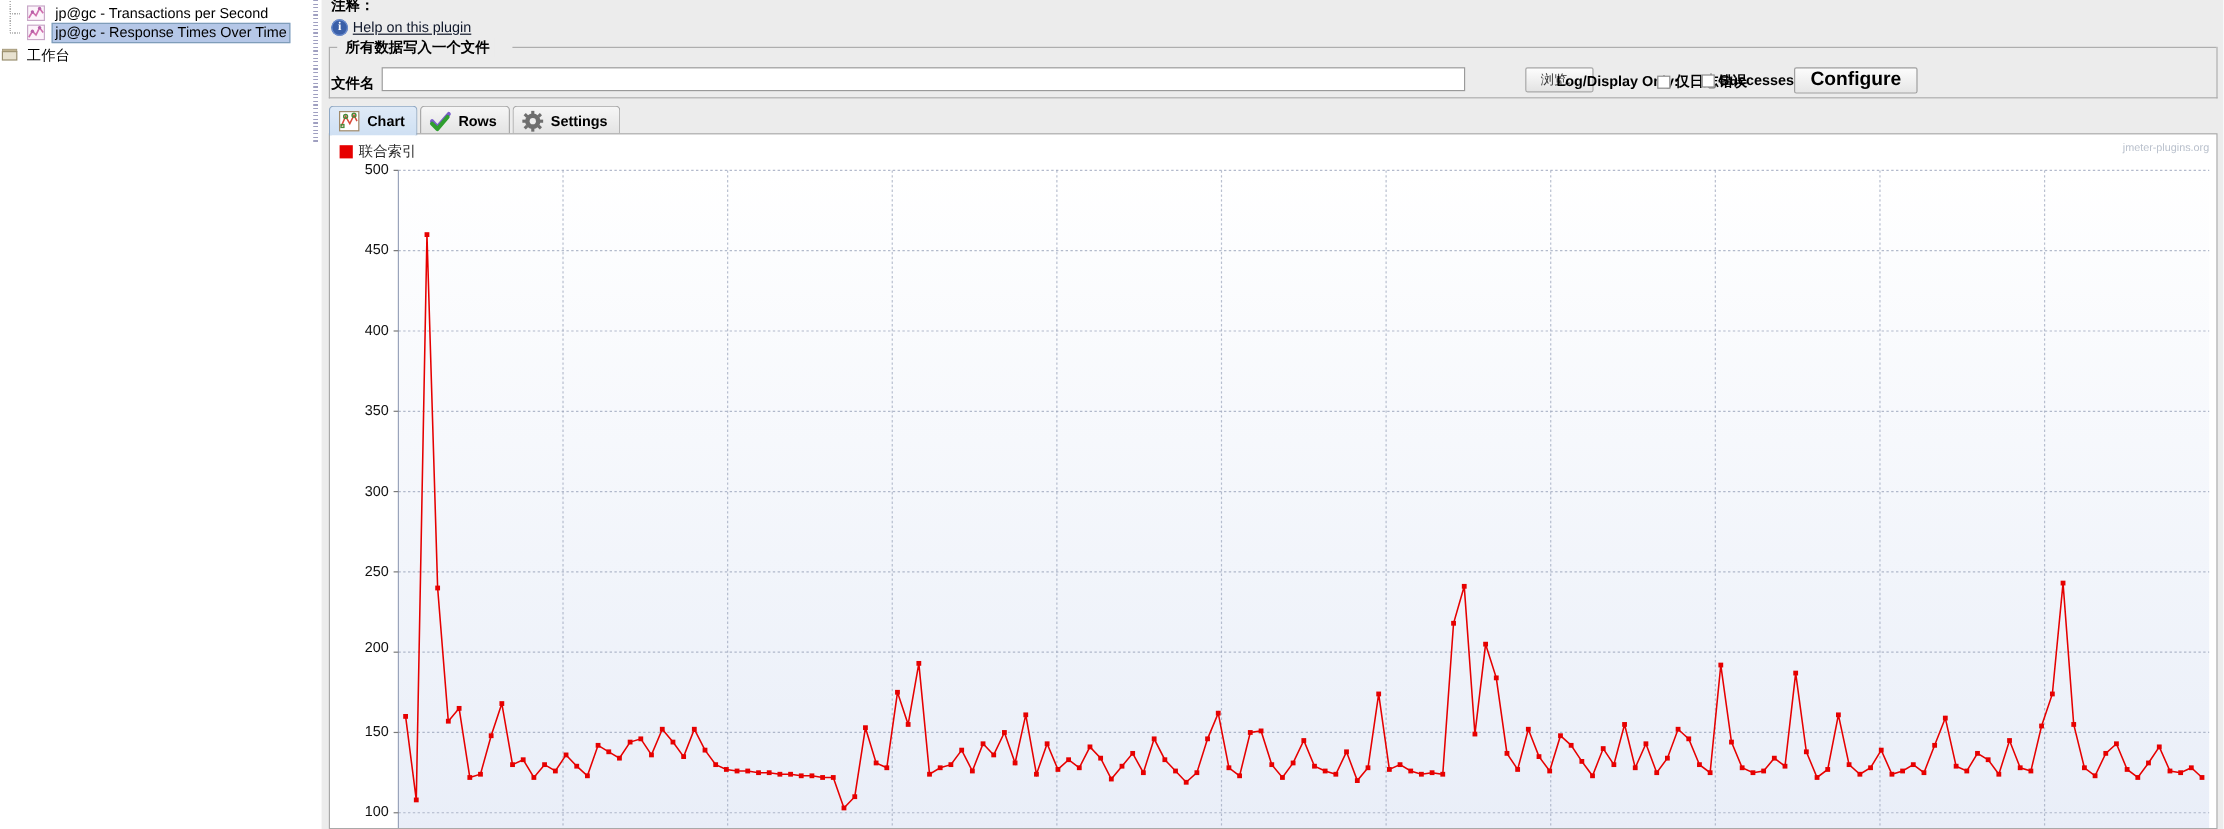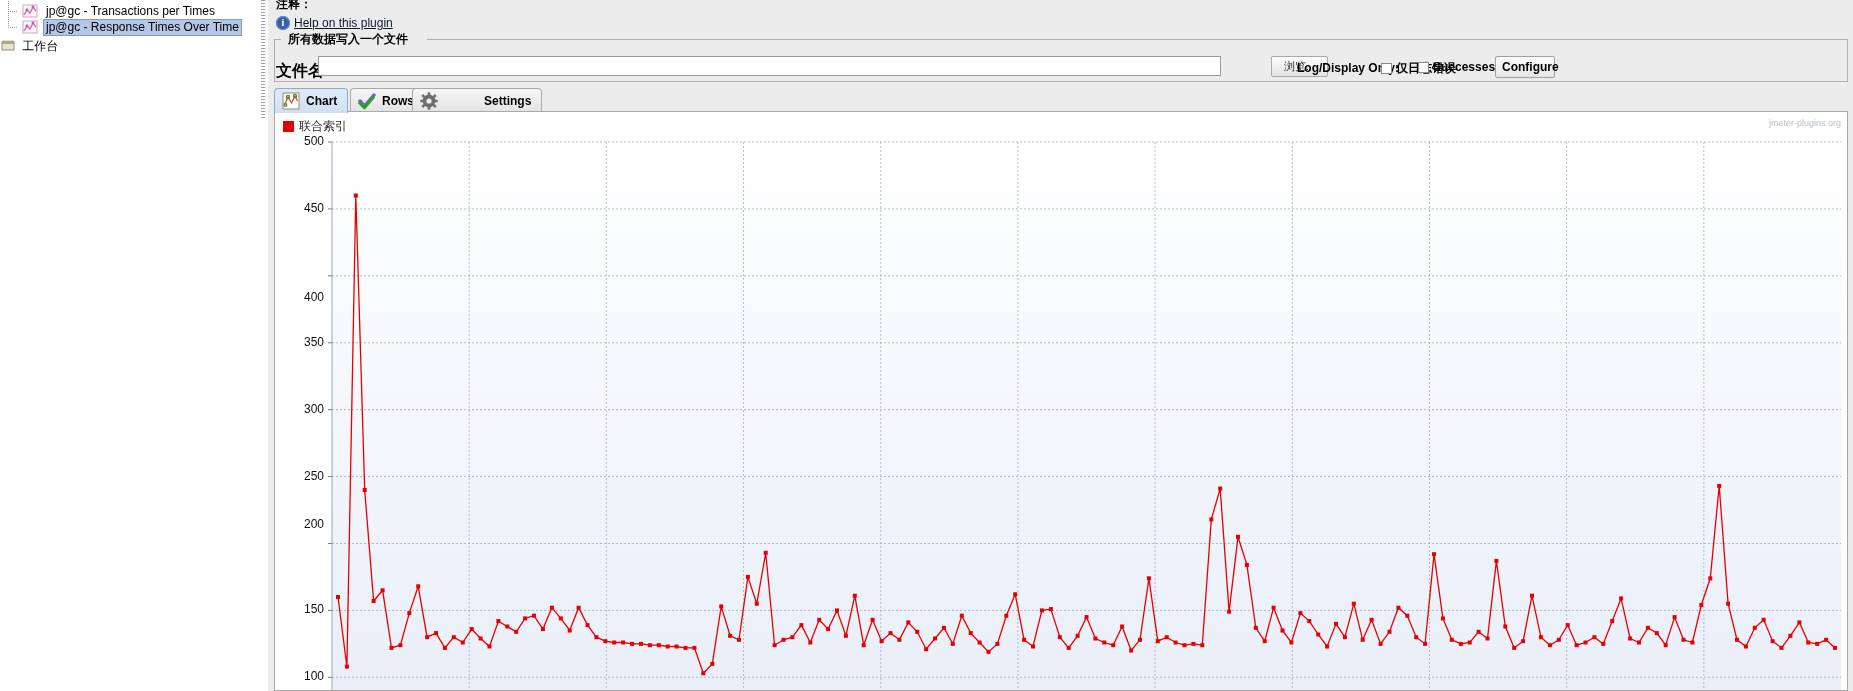--- a/index.html
+++ b/index.html
@@ -42,31 +42,31 @@
   .help-link{color:#0f172a;text-decoration:underline;font-size:12px;}
 
   
   .file-group{position:absolute;left:6px;top:39px;width:1572px;height:42px;
      border:1px solid #aeaeae;border-top:none;background:transparent;}
   .group-title{position:absolute;left:9px;top:-8px;background:#ececec;padding:0 4px;
      font-size:12px;font-weight:bold;color:#000;}
   .gline-left{position:absolute;left:0;top:0;width:6px;height:1px;background:#aeaeae;}
   .gline-right{position:absolute;right:0;top:0;left:auto;height:1px;background:#aeaeae;}
 
-  .filename-label{position:absolute;left:8px;top:61px;font-size:16px;font-weight:bold;}
+  .filename-label{position:absolute;left:8px;top:61px;font-size:12px;font-weight:bold;}
   .filename-input{position:absolute;left:50px;top:56px;width:903px;height:20px;
      background:#fff;border:1px solid #9a9a9a;box-sizing:border-box;font-size:12px;padding:1px 3px;}
   .browse-btn{position:absolute;left:960px;top:56px;width:57px;height:21px;font-size:11px;
      background:linear-gradient(to bottom,#fdfdfd,#e3e3e3);border:1px solid #a8a8a8;
      border-radius:2px;color:#333;cursor:default;margin-left:43px;}
   .logdisplay-label{position:absolute;left:1029px;top:61px;font-size:12px;font-weight:bold;}
   .cb-wrap{position:absolute;top:60px;display:flex;align-items:center;}
   .cbox{width:11px;height:11px;background:#fff;border:1px solid #8a8a8a;margin-right:4px;box-sizing:border-box;}
   .cb-text{font-size:12px;font-weight:bold;}
-  .configure-btn{position:absolute;left:1227px;top:56px;width:60px;height:22px;font-size:12px;
+  .configure-btn{position:absolute;left:1227px;top:56px;width:103px;height:22px;font-size:16px;
      font-weight:bold;background:linear-gradient(to bottom,#fcfcfc,#e6e6e6);
      border:1px solid #a0a0a0;border-radius:2px;cursor:default;text-align:center;}
 
   
   .tabstrip{position:absolute;left:6px;top:88px;width:1572px;height:24px;}
   .tab{position:absolute;top:0;height:24px;display:flex;align-items:center;padding:0 10px 0 7px;
      border:1px solid #a9a9a9;border-bottom:none;border-radius:4px 4px 0 0;
      background:linear-gradient(to bottom,#f6f6f6,#e2e2e2);font-size:12px;cursor:default;}
   .tab.active{background:linear-gradient(to bottom,#dfeaf7,#cfe0f3);border-color:#8fa8c4;z-index:3;}
   .tab .ticon{width:18px;height:18px;margin-right:6px;flex:0 0 18px;}
@@ -95,21 +95,21 @@
       <div class="tree-row">
         <span class="elbow"></span>
         <span class="tree-icon">
           <svg width="16" height="14" viewBox="0 0 16 14">
             <rect x="1" y="1" width="14" height="12" fill="#fdf4fb" stroke="#c8a8c8" stroke-width="1"></rect>
             <polyline points="2,11 5,6 8,9 11,3 14,7" fill="none" stroke="#d070b0" stroke-width="1.4"></polyline>
             <circle cx="5" cy="6" r="1.4" fill="#b75fa8"></circle>
             <circle cx="11" cy="3" r="1.4" fill="#b75fa8"></circle>
           </svg>
         </span>
-        <span class="tree-label">jp@gc - Transactions per Times</span>
+        <span class="tree-label">jp@gc - Transactions per Second</span>
       </div>
 
       <div class="tree-row">
         <span class="elbow"></span>
         <span class="tree-icon">
           <svg width="16" height="14" viewBox="0 0 16 14">
             <rect x="1" y="1" width="14" height="12" fill="#fdf4fb" stroke="#c8a8c8" stroke-width="1"></rect>
             <polyline points="2,11 5,6 8,9 11,3 14,7" fill="none" stroke="#d070b0" stroke-width="1.4"></polyline>
             <circle cx="5" cy="6" r="1.4" fill="#b75fa8"></circle>
             <circle cx="11" cy="3" r="1.4" fill="#b75fa8"></circle>
@@ -192,21 +192,21 @@
       <div class="tab" style="left:76px;">
         <span class="ticon">
           <svg width="18" height="18" viewBox="0 0 18 18">
             <path d="M2 9 L6.5 14 L16 3" fill="none" stroke="#7a5ec8" stroke-width="3.4" stroke-linecap="round" stroke-linejoin="round"></path>
             <path d="M2 11 L6.5 15.5 L15 5.5" fill="none" stroke="#2f9e2f" stroke-width="3.4" stroke-linecap="round" stroke-linejoin="round"></path>
           </svg>
         </span>
         <span class="tlabel">Rows</span>
       </div>
 
-      <div class="tab" style="left:138px;gap:40px;">
+      <div class="tab" style="left:153px;">
         <span class="ticon">
           <svg width="18" height="18" viewBox="0 0 18 18">
             <g fill="#6e6e6e">
               <circle cx="9" cy="9" r="6.4"></circle>
               <rect x="7.7" y="0.3" width="2.6" height="3.2"></rect>
               <rect x="7.7" y="14.5" width="2.6" height="3.2"></rect>
               <rect x="0.3" y="7.7" width="3.2" height="2.6"></rect>
               <rect x="14.5" y="7.7" width="3.2" height="2.6"></rect>
               <rect x="2" y="2.6" width="2.6" height="3" transform="rotate(-45 3.3 4.1)"></rect>
               <rect x="13.4" y="12.4" width="2.6" height="3" transform="rotate(-45 14.7 13.9)"></rect>
@@ -431,24 +431,24 @@
           <rect x="1513.4" y="521.8" width="4" height="4" fill="#e60000"></rect>
           <rect x="1522.4" y="508.4" width="4" height="4" fill="#e60000"></rect>
           <rect x="1531.3" y="528.5" width="4" height="4" fill="#e60000"></rect>
           <rect x="1540.2" y="529.9" width="4" height="4" fill="#e60000"></rect>
           <rect x="1549.1" y="525.8" width="4" height="4" fill="#e60000"></rect>
           <rect x="1558.0" y="533.9" width="4" height="4" fill="#e60000"></rect>
         </svg>
       <div id="yticks">
           <div class="ytick" style="left: 13px; top: 22px;">500</div>
           <div class="ytick" style="left: 13px; top: 88.9136px;">450</div>
-          <div class="ytick" style="left: 13px; top: 155.827px; margin-top: 22px;">400</div>
+          <div class="ytick" style="left: 13px; top: 155.827px;">400</div>
           <div class="ytick" style="left: 13px; top: 222.741px;">350</div>
           <div class="ytick" style="left: 13px; top: 289.654px;">300</div>
           <div class="ytick" style="left: 13px; top: 356.568px;">250</div>
-          <div class="ytick" style="left: 13px; top: 405px;">200</div>
+          <div class="ytick" style="left: 13px; top: 420px;">200</div>
           <div class="ytick" style="left: 13px; top: 490px;">150</div>
           <div class="ytick" style="left: 13px; top: 557.309px;">100</div>
         </div>
     </div>
 
   </div>
 </div>
 
 </body></html>

